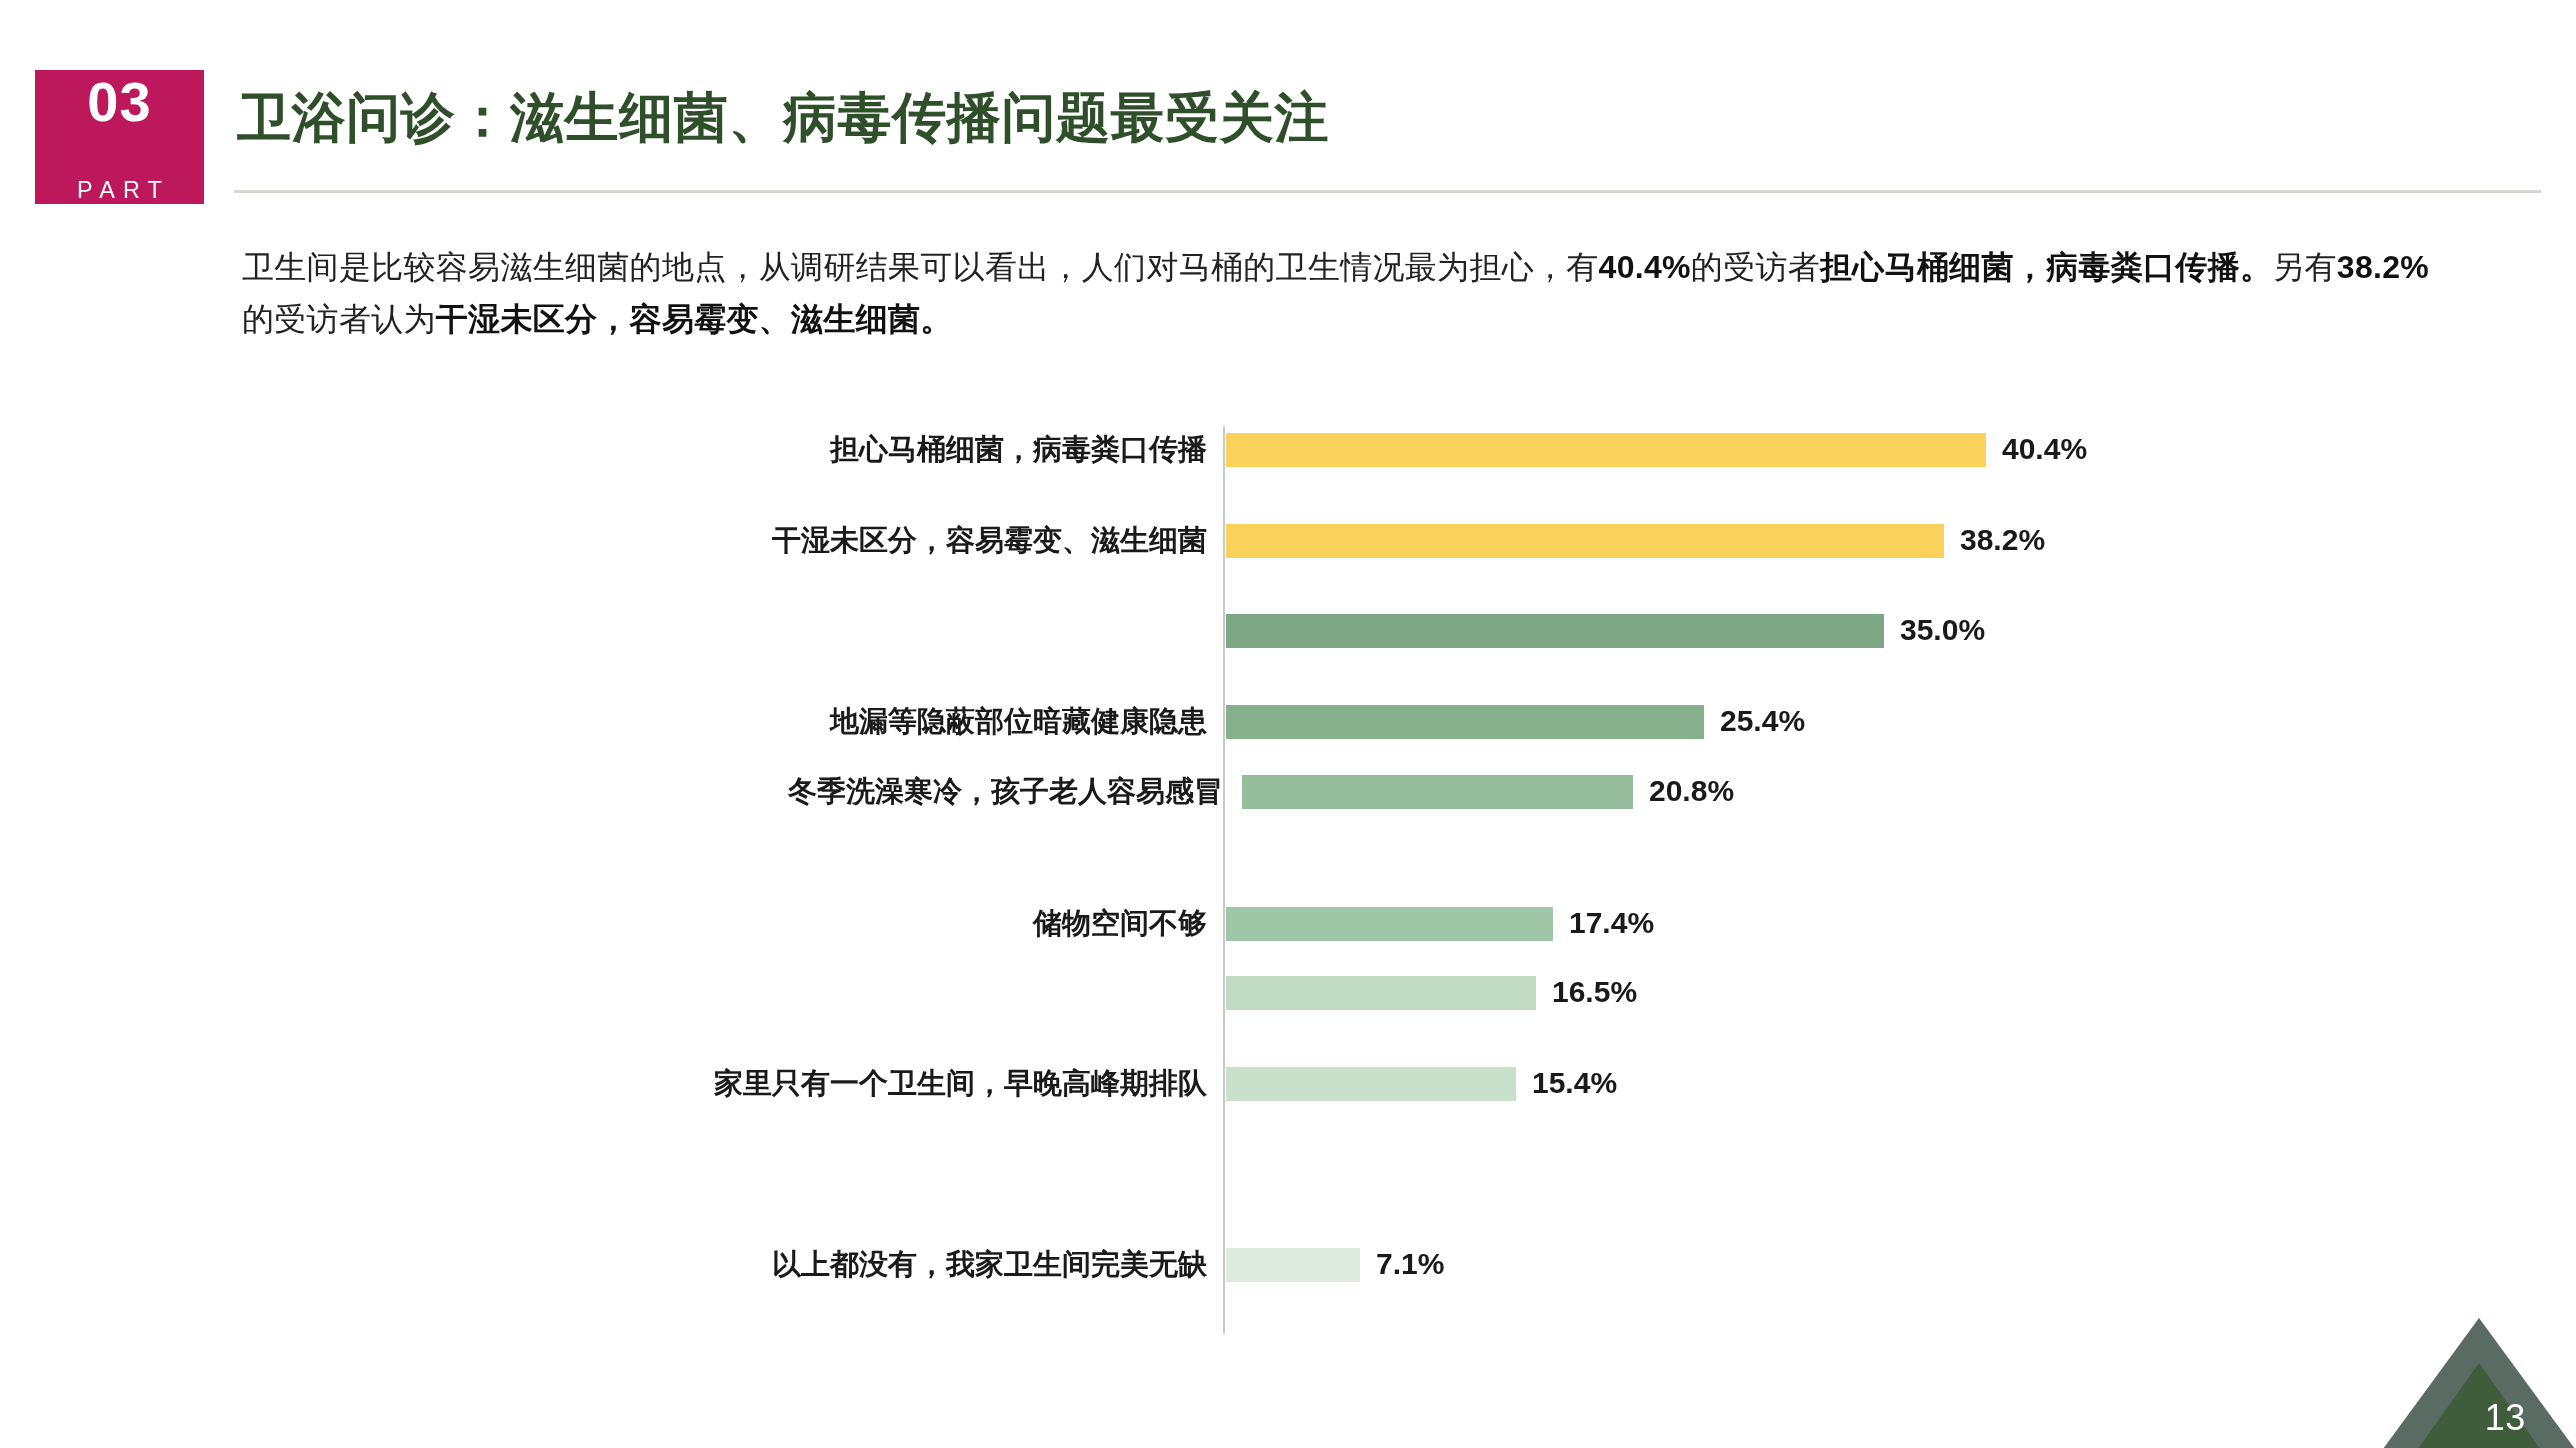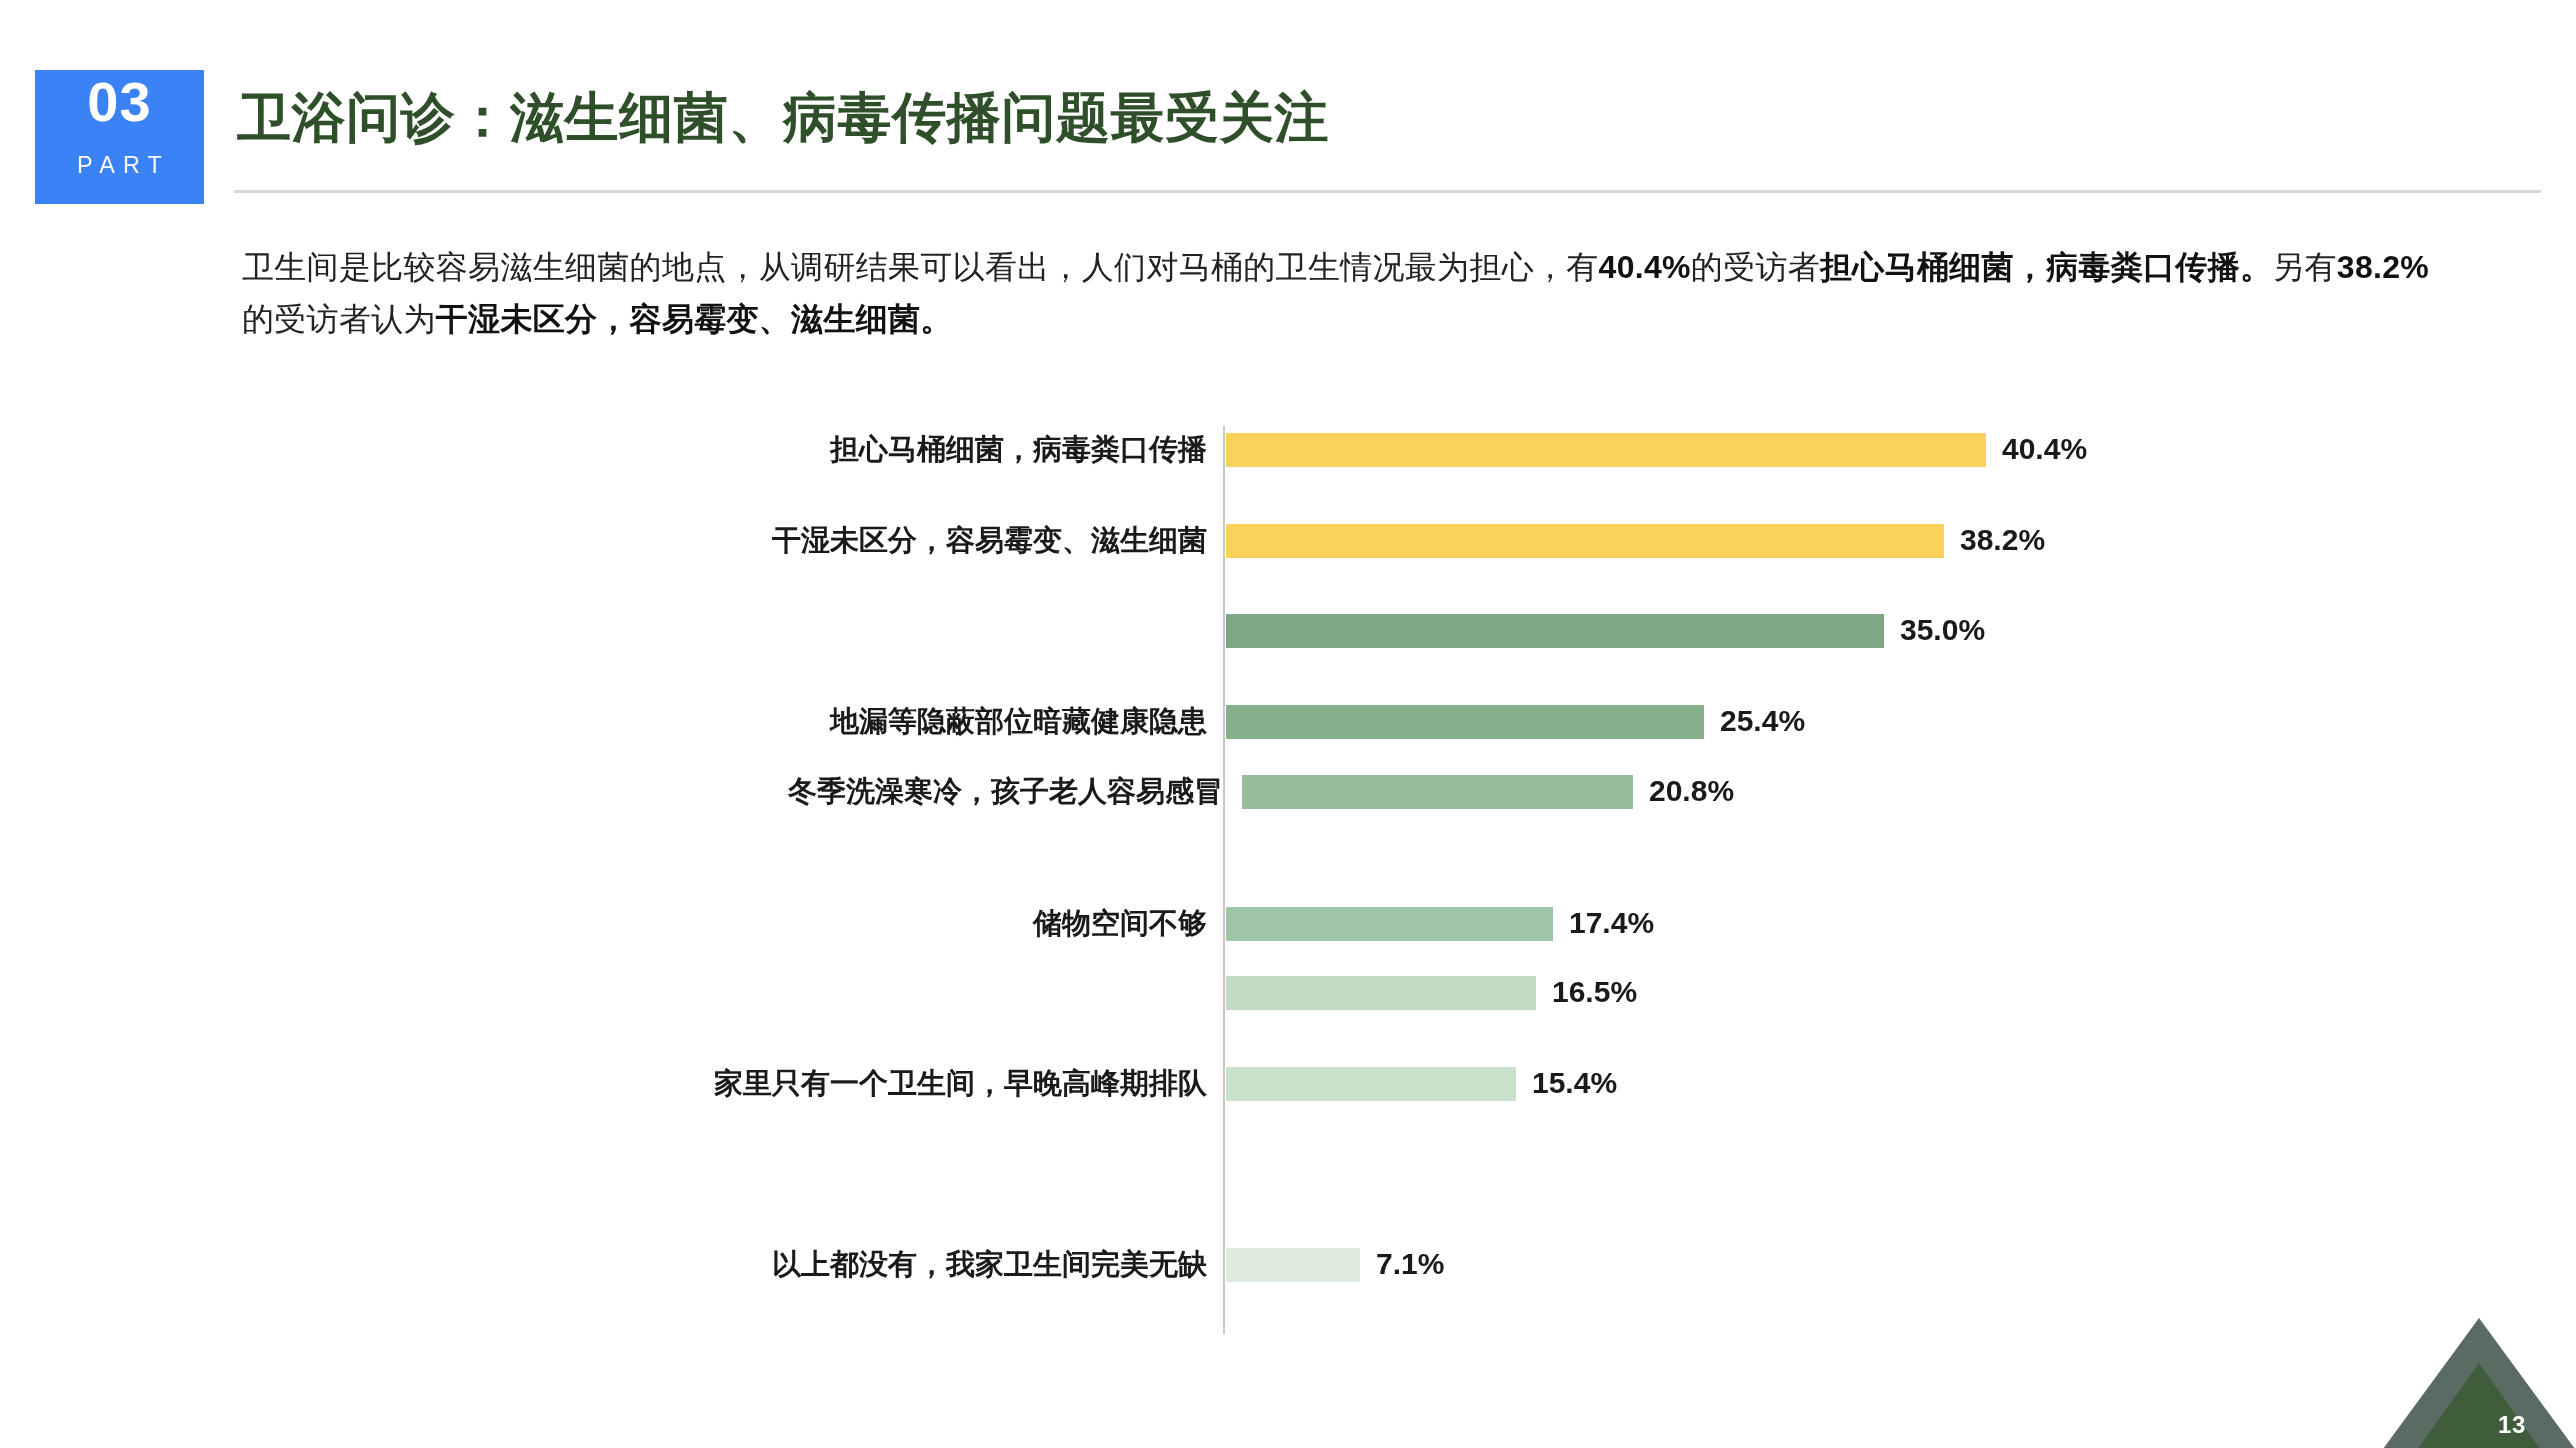--- a/index.html
+++ b/index.html
@@ -22,26 +22,26 @@
     top: 70px;
     width: 100%;
     height: 111px;
   }
   .part-badge {
     position: absolute;
     left: 35px;
     top: 0px;
     width: 169px;
     height: 134px;
-    background: #3b82f6;
+    background: #be185d;
     color: #ffffff;
     display: flex;
     flex-direction: column;
     align-items: center;
-    justify-content: flex-start;
+    justify-content: space-between;
     box-sizing: border-box;
     padding-top: 3.5px;
   }
   .part-num {
     font-size: 56px;
     font-weight: bold;
     line-height: 1.0;
     letter-spacing: 1.2px;
   }
   .part-word {
@@ -162,22 +162,22 @@
     height: 0;
     border-left: 74px solid transparent;
     border-right: 74px solid transparent;
     border-bottom: 104px solid #3f5d3a;
   }
   .page-number {
     position: absolute;
     right: 50px;
     bottom: 10.5px;
     color: #ffffff;
-    font-size: 24px;
-    font-weight: bold;
+    font-size: 36px;
+    font-weight: normal;
     letter-spacing: 0.6px;
   }
 </style>
 </head>
 <body>
 
 <div class="header">
   <div class="part-badge">
     <div class="part-num">03</div>
     <div class="part-word">PART</div>

